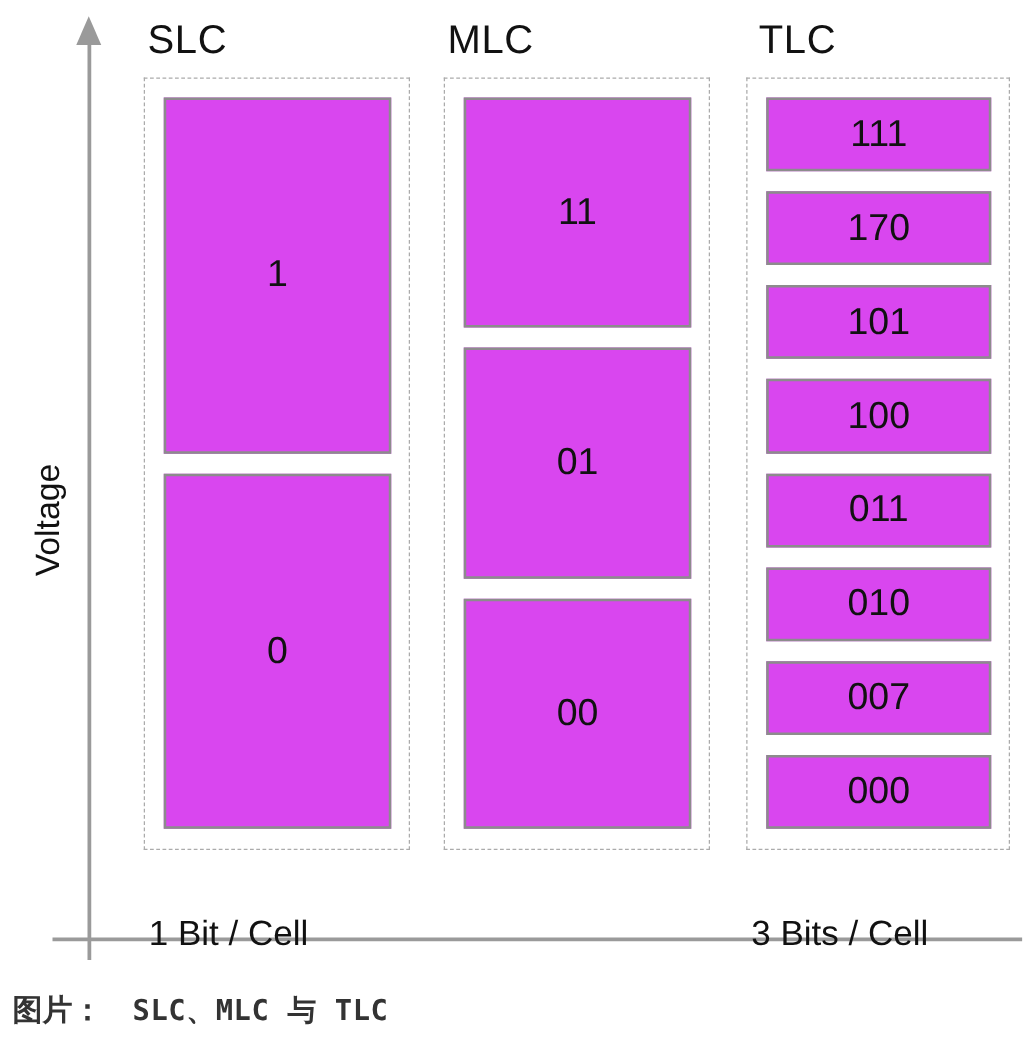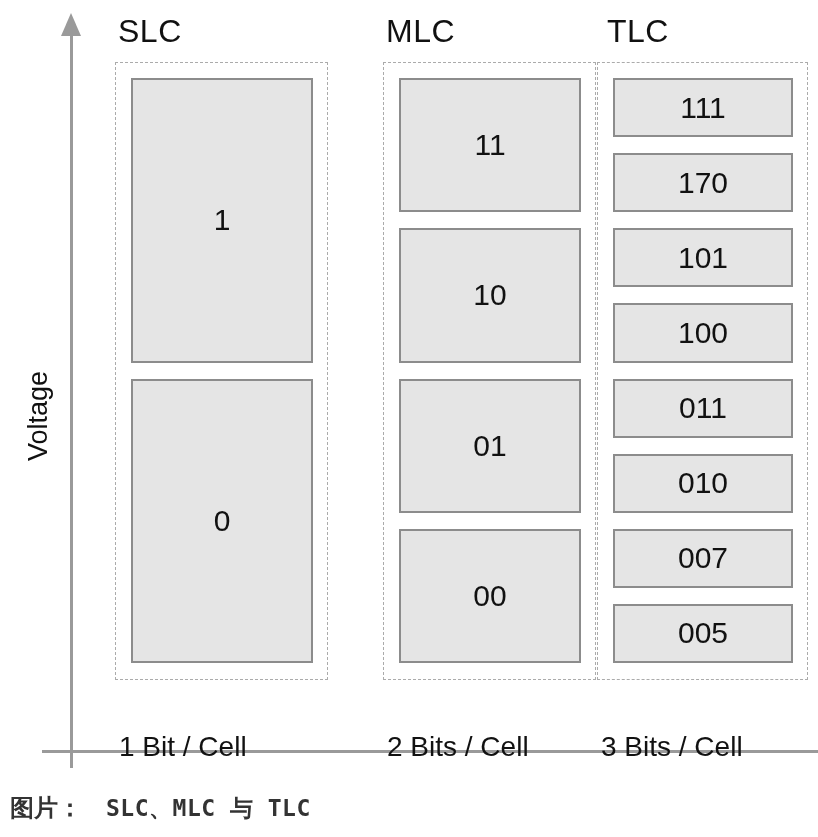--- a/index.html
+++ b/index.html
@@ -42,21 +42,21 @@
     line-height: 32px;
     text-align: center;
     font-size: 27px;
     color: #111111;
     transform: rotate(-90deg);
   }
 
   
   .column { position: absolute; top: 0; height: 100%; }
   .col-slc { left: 115px; width: 213px; }
-  .col-mlc { left: 355px; width: 213px; margin-left: 28px; }
+  .col-mlc { left: 355px; width: 213px; }
   .col-tlc { left: 597px; width: 211px; }
 
   .col-title {
     position: absolute;
     top: 13px; left: 3px;
     font-size: 32px;
     letter-spacing: 0.5px;
     color: #111111;
   }
   .col-tlc .col-title { left: 10px; }
@@ -67,21 +67,21 @@
     width: 100%; height: 618px;
     border: 1px dashed #ababab;
     padding: 15px 14px 16px 15px;
     display: flex;
     flex-direction: column;
     gap: 16px;
   }
   .cell {
     flex: 1 1 0;
     border: 2px solid #8c8c8c;
-    background: #e5e5e5;
+    background: #d946ef;
     display: flex;
     align-items: center;
     justify-content: center;
     font-size: 30px;
     color: #111111;
   }
 
   .col-caption {
     position: absolute;
     top: 731px; left: 4px;
@@ -122,38 +122,36 @@
       <div class="cell">1</div>
       <div class="cell">0</div>
     </div>
     <div class="col-caption">1 Bit / Cell</div>
   </div>
 
   <div class="column col-mlc">
     <div class="col-title">MLC</div>
     <div class="cell-container">
       <div class="cell">11</div>
-      <div class="cell">10</div>
       <div class="cell">01</div>
       <div class="cell">00</div>
     </div>
-    <div class="col-caption">2 Bits / Cell</div>
   </div>
 
   <div class="column col-tlc">
     <div class="col-title">TLC</div>
     <div class="cell-container">
       <div class="cell">111</div>
       <div class="cell">170</div>
       <div class="cell">101</div>
       <div class="cell">100</div>
       <div class="cell">011</div>
       <div class="cell">010</div>
       <div class="cell">007</div>
-      <div class="cell">005</div>
+      <div class="cell">000</div>
     </div>
     <div class="col-caption">3 Bits / Cell</div>
   </div>
 
   <div class="footer-caption">
     <span>图片：</span><span class="latin">SLC、MLC 与 TLC</span>
   </div>
 
 </div>
 

